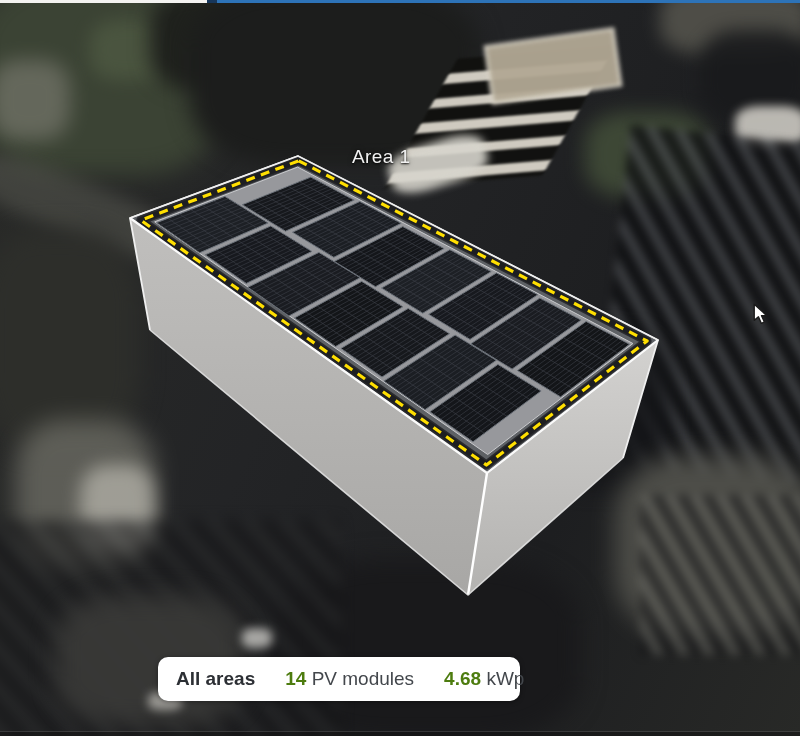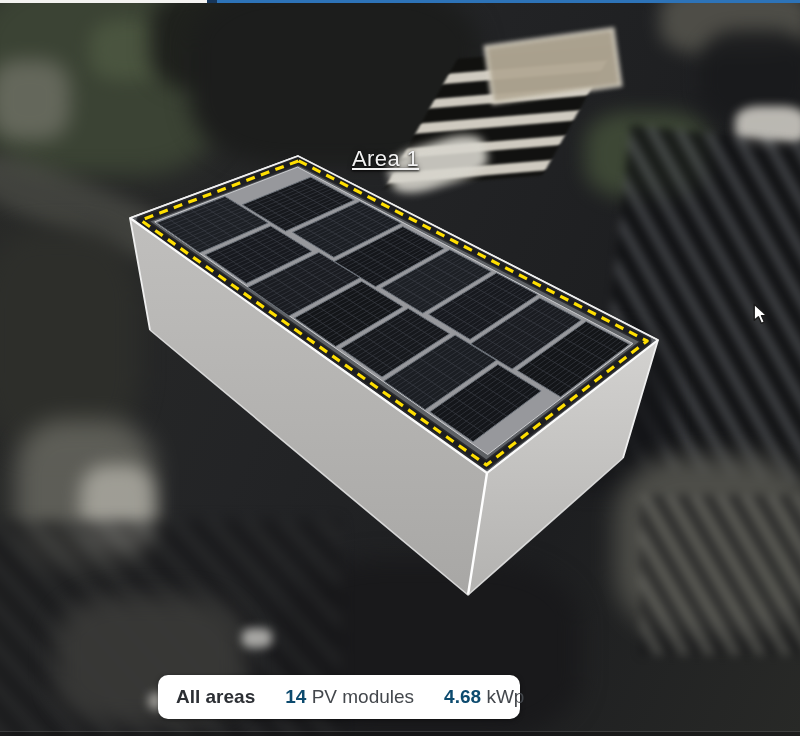--- a/index.html
+++ b/index.html
@@ -11,31 +11,30 @@
   }
   .b{position:absolute;pointer-events:none;border-radius:34%;}
   .sq{border-radius:0;}
   .top-strip{position:absolute;left:0;top:0;width:800px;height:3px;display:flex;z-index:6;}
   .ts-left{width:207px;height:3px;}
   .ts-navy{width:10px;height:3px;}
   .ts-blue{flex:1;height:3px;}
   #scene{position:absolute;left:0;top:0;z-index:3;}
   .area-label{
     position:absolute;left:352px;top:146px;z-index:4;
-    font-size:22px;color:#f2f2f2;letter-spacing:.4px;
+    font-size:19px;color:#f2f2f2;letter-spacing:.4px;
     text-shadow:0 1px 2px rgba(0,0,0,.85),0 0 5px rgba(0,0,0,.5);
-    text-decoration:underline;
   }
   .status-pill{
-    position:absolute;left:158px;top:675px;width:362px;height:44px;z-index:5;
+    position:absolute;left:158px;top:657px;width:362px;height:44px;z-index:5;
     background:#ffffff;border-radius:10px;box-shadow:0 1px 5px rgba(0,0,0,.4);
     display:flex;align-items:center;padding:0 18px;
     font-size:19px;color:#43474c;white-space:nowrap;
   }
-  .status-pill b{color:#0c4a6e;font-weight:700;}
+  .status-pill b{color:#4d7c0f;font-weight:700;}
   .sp-bold{font-weight:700;color:#2c2f34;}
   .sp-group{margin-left:30px;}
   .cursor{position:absolute;left:752px;top:303px;z-index:7;}
   .bottom-line1{position:absolute;left:0;top:731px;width:800px;height:1px;background:#6a6a6a;opacity:.35;z-index:2;}
   .bottom-line2{position:absolute;left:0;top:732px;width:800px;height:4px;background:#101010;opacity:.5;z-index:2;}
 </style>
 </head>
 <body>
 
 <div class="stage">

